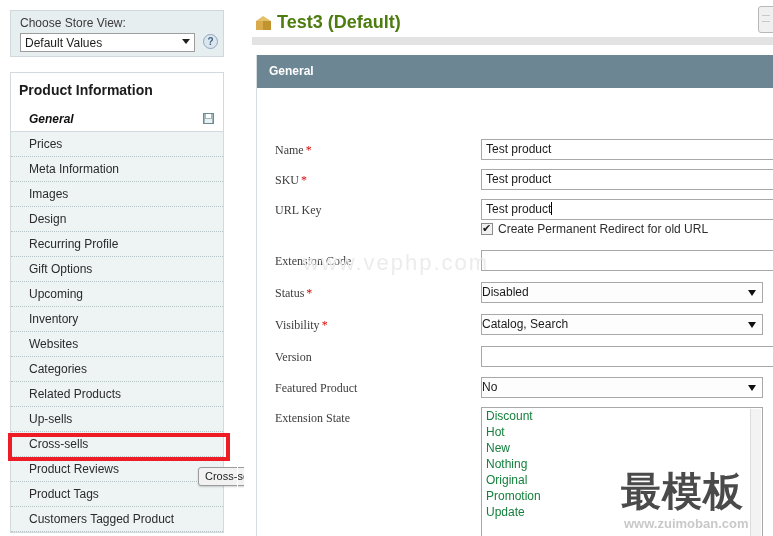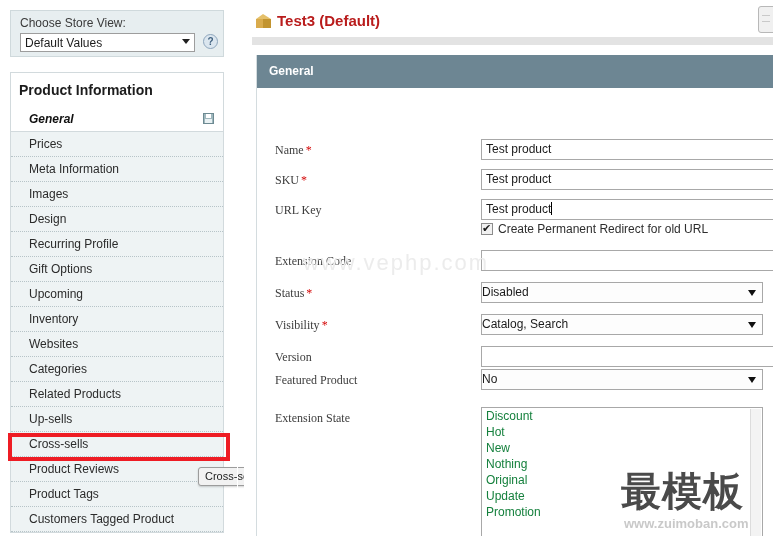--- a/index.html
+++ b/index.html
@@ -175,23 +175,23 @@
   #main-col {
     position: absolute;
     left: 244px; top: 0;
     width: 529px;
     height: 536px;
     background: #ffffff;
   }
   #page-title {
     position: absolute;
     left: 12px; top: 12px;
-    font-size: 15px;
-    font-weight: bold;
-    color: #b91c1c;
+    font-size: 18px;
+    font-weight: bold;
+    color: #4d7c0f;
     white-space: nowrap;
   }
   .title-icon {
     display: inline-block;
     position: relative;
     width: 15px; height: 14px;
     vertical-align: -2px;
     margin-right: 6px;
   }
   .title-icon .cube-top {
@@ -522,36 +522,36 @@
       <div class="field-row" style="top:227px">
         <div class="field-label"><span>Visibility</span><span class="req-star">*</span></div>
         <div class="field-select"><span>Catalog, Search</span><span class="sel-arrow"></span></div>
       </div>
 
       <div class="field-row" style="top:259px">
         <div class="field-label">Version</div>
         <div class="field-input"><span></span></div>
       </div>
 
-      <div class="field-row" style="top:282px">
+      <div class="field-row" style="top:290px">
         <div class="field-label">Featured Product</div>
         <div class="field-select"><span>No</span><span class="sel-arrow"></span></div>
       </div>
 
       <div class="field-row" style="top:320px; height:160px">
         <div class="field-label">Extension State</div>
         <div id="extension-state-list">
           <div id="ext-scroll-track"></div>
           <div class="opt">Discount</div>
           <div class="opt">Hot</div>
           <div class="opt">New</div>
           <div class="opt">Nothing</div>
           <div class="opt">Original</div>
+          <div class="opt">Promotion</div>
           <div class="opt">Update</div>
-          <div class="opt">Promotion</div>
         </div>
       </div>
 
     </div>
   </div>
 </div>
 
 <div id="top-right-button">
     <span class="lines"></span>
   </div>

